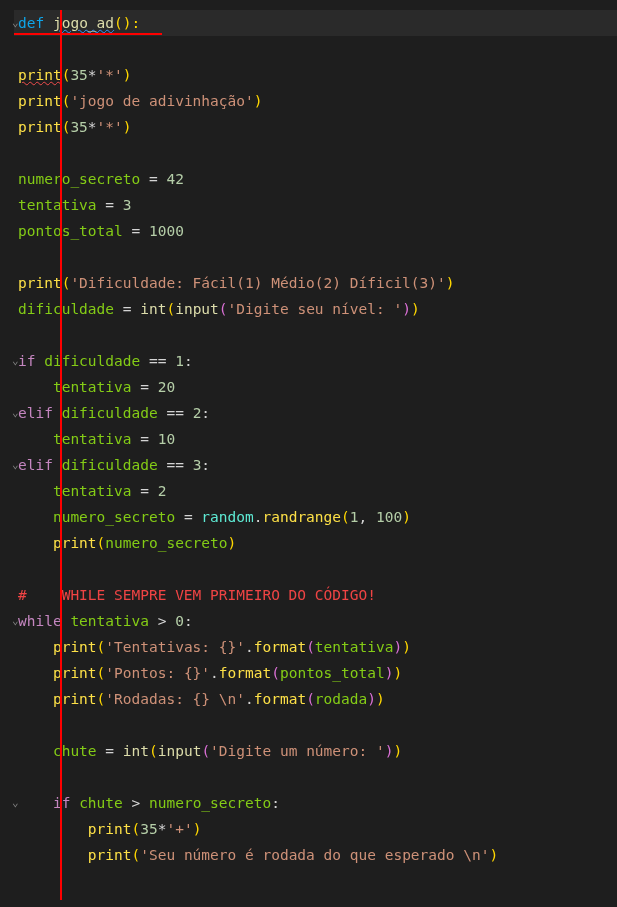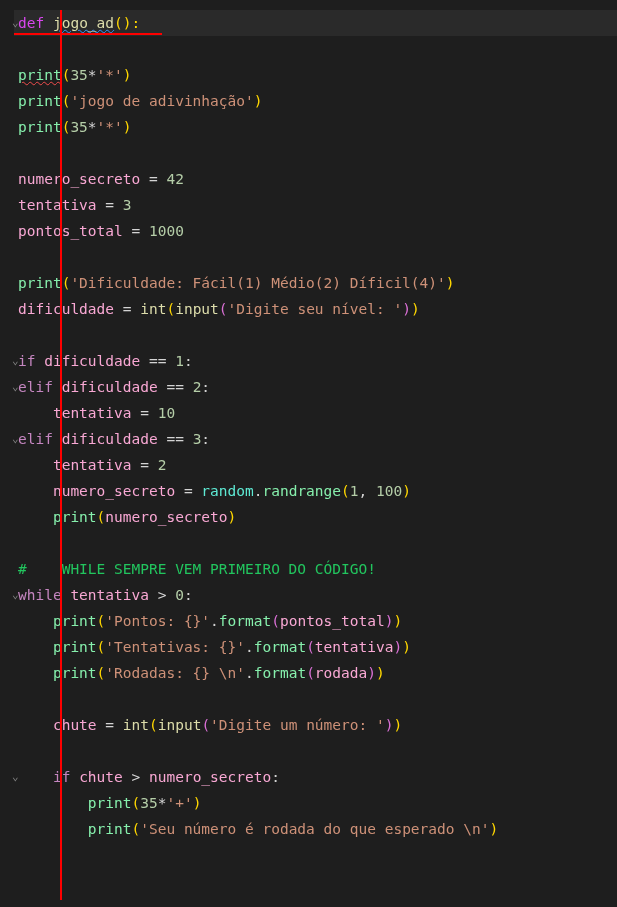--- a/index.html
+++ b/index.html
@@ -27,31 +27,31 @@
       background: #2a2a2a;
     }
     .fold-icon {
       position: absolute;
       left: -2px;
       color: #858585;
       font-size: 11px;
       cursor: pointer;
     }
     .kw { color: #c586c0; }
-    .kw-def { color: #d946ef; }
+    .kw-def { color: #0ea5e9; }
     .fn { color: #dcdcaa; margin-top: 6px; }
-    .fn-call { color: #86efac; }
-    .var { color: #f9a8d4; }
+    .fn-call { color: #fde047; }
+    .var { color: #84cc16; }
     .str { color: #ce9178; }
     .num { color: #b5cea8; }
     .op { color: #d4d4d4; }
     .punct { color: #d4d4d4; }
     .bracket1 { color: #ffd700; }
     .bracket2 { color: #da70d6; }
-    .comment { color: #22c55e; }
+    .comment { color: #ef4444; }
     .builtin { color: #dcdcaa; }
     .obj { color: #5eead4; }
     
     .squiggle-red {
       text-decoration: underline wavy #f14c4c;
       text-decoration-thickness: 1px;
     }
     .squiggle-blue {
       text-decoration: underline wavy #3794ff;
       text-decoration-thickness: 1px;
@@ -86,35 +86,36 @@
   <div class="line current"><span class="fold-icon">⌄</span><span class="kw-def">def</span> <span class="fn squiggle-blue">jogo_ad</span><span class="bracket1">():</span></div>
   <div class="line"> </div>
   <div class="line"><span class="fn-call squiggle-red">print</span><span class="bracket1">(</span><span class="num">35</span><span class="op">*</span><span class="str">'*'</span><span class="bracket1">)</span></div>
   <div class="line"><span class="fn-call">print</span><span class="bracket1">(</span><span class="str">'jogo de adivinhação'</span><span class="bracket1">)</span></div>
   <div class="line"><span class="fn-call">print</span><span class="bracket1">(</span><span class="num">35</span><span class="op">*</span><span class="str">'*'</span><span class="bracket1">)</span></div>
   <div class="line"> </div>
   <div class="line"><span class="var">numero_secreto</span> <span class="op">=</span> <span class="num">42</span></div>
   <div class="line"><span class="var">tentativa</span> <span class="op">=</span> <span class="num">3</span></div>
   <div class="line"><span class="var">pontos_total</span> <span class="op">=</span> <span class="num">1000</span></div>
   <div class="line"> </div>
-  <div class="line"><span class="fn-call">print</span><span class="bracket1">(</span><span class="str">'Dificuldade: Fácil(1) Médio(2) Díficil(4)'</span><span class="bracket1">)</span></div>
+  <div class="line"><span class="fn-call">print</span><span class="bracket1">(</span><span class="str">'Dificuldade: Fácil(1) Médio(2) Díficil(3)'</span><span class="bracket1">)</span></div>
   <div class="line"><span class="var">dificuldade</span> <span class="op">=</span> <span class="builtin">int</span><span class="bracket1">(</span><span class="builtin">input</span><span class="bracket2">(</span><span class="str">'Digite seu nível: '</span><span class="bracket2">)</span><span class="bracket1">)</span></div>
   <div class="line"> </div>
   <div class="line"><span class="fold-icon">⌄</span><span class="kw">if</span> <span class="var">dificuldade</span> <span class="op">==</span> <span class="num">1</span><span class="punct">:</span></div>
+  <div class="line">    <span class="var">tentativa</span> <span class="op">=</span> <span class="num">20</span></div>
   <div class="line"><span class="fold-icon">⌄</span><span class="kw">elif</span> <span class="var">dificuldade</span> <span class="op">==</span> <span class="num">2</span><span class="punct">:</span></div>
   <div class="line">    <span class="var">tentativa</span> <span class="op">=</span> <span class="num">10</span></div>
   <div class="line"><span class="fold-icon">⌄</span><span class="kw">elif</span> <span class="var">dificuldade</span> <span class="op">==</span> <span class="num">3</span><span class="punct">:</span></div>
   <div class="line">    <span class="var">tentativa</span> <span class="op">=</span> <span class="num">2</span></div>
   <div class="line">    <span class="var">numero_secreto</span> <span class="op">=</span> <span class="obj">random</span>.<span class="fn-call">randrange</span><span class="bracket1">(</span><span class="num">1</span>, <span class="num">100</span><span class="bracket1">)</span></div>
   <div class="line">    <span class="fn-call">print</span><span class="bracket1">(</span><span class="var">numero_secreto</span><span class="bracket1">)</span></div>
   <div class="line"> </div>
   <div class="line"><span class="comment">#    WHILE SEMPRE VEM PRIMEIRO DO CÓDIGO!</span></div>
   <div class="line"><span class="fold-icon">⌄</span><span class="kw">while</span> <span class="var">tentativa</span> <span class="op">&gt;</span> <span class="num">0</span><span class="punct">:</span></div>
+  <div class="line">    <span class="fn-call">print</span><span class="bracket1">(</span><span class="str">'Tentativas: {}'</span>.<span class="fn-call">format</span><span class="bracket2">(</span><span class="var">tentativa</span><span class="bracket2">)</span><span class="bracket1">)</span></div>
   <div class="line">    <span class="fn-call">print</span><span class="bracket1">(</span><span class="str">'Pontos: {}'</span>.<span class="fn-call">format</span><span class="bracket2">(</span><span class="var">pontos_total</span><span class="bracket2">)</span><span class="bracket1">)</span></div>
-  <div class="line">    <span class="fn-call">print</span><span class="bracket1">(</span><span class="str">'Tentativas: {}'</span>.<span class="fn-call">format</span><span class="bracket2">(</span><span class="var">tentativa</span><span class="bracket2">)</span><span class="bracket1">)</span></div>
   <div class="line">    <span class="fn-call">print</span><span class="bracket1">(</span><span class="str">'Rodadas: {} \n'</span>.<span class="fn-call">format</span><span class="bracket2">(</span><span class="var">rodada</span><span class="bracket2">)</span><span class="bracket1">)</span></div>
   <div class="line"> </div>
   <div class="line">    <span class="var">chute</span> <span class="op">=</span> <span class="builtin">int</span><span class="bracket1">(</span><span class="builtin">input</span><span class="bracket2">(</span><span class="str">'Digite um número: '</span><span class="bracket2">)</span><span class="bracket1">)</span></div>
   <div class="line"> </div>
   <div class="line"><span class="fold-icon">⌄</span>    <span class="kw">if</span> <span class="var">chute</span> <span class="op">&gt;</span> <span class="var">numero_secreto</span><span class="punct">:</span></div>
   <div class="line">        <span class="fn-call">print</span><span class="bracket1">(</span><span class="num">35</span><span class="op">*</span><span class="str">'+'</span><span class="bracket1">)</span></div>
   <div class="line">        <span class="fn-call">print</span><span class="bracket1">(</span><span class="str">'Seu número é rodada do que esperado \n'</span><span class="bracket1">)</span></div>
 </div>
 
 </body></html>

